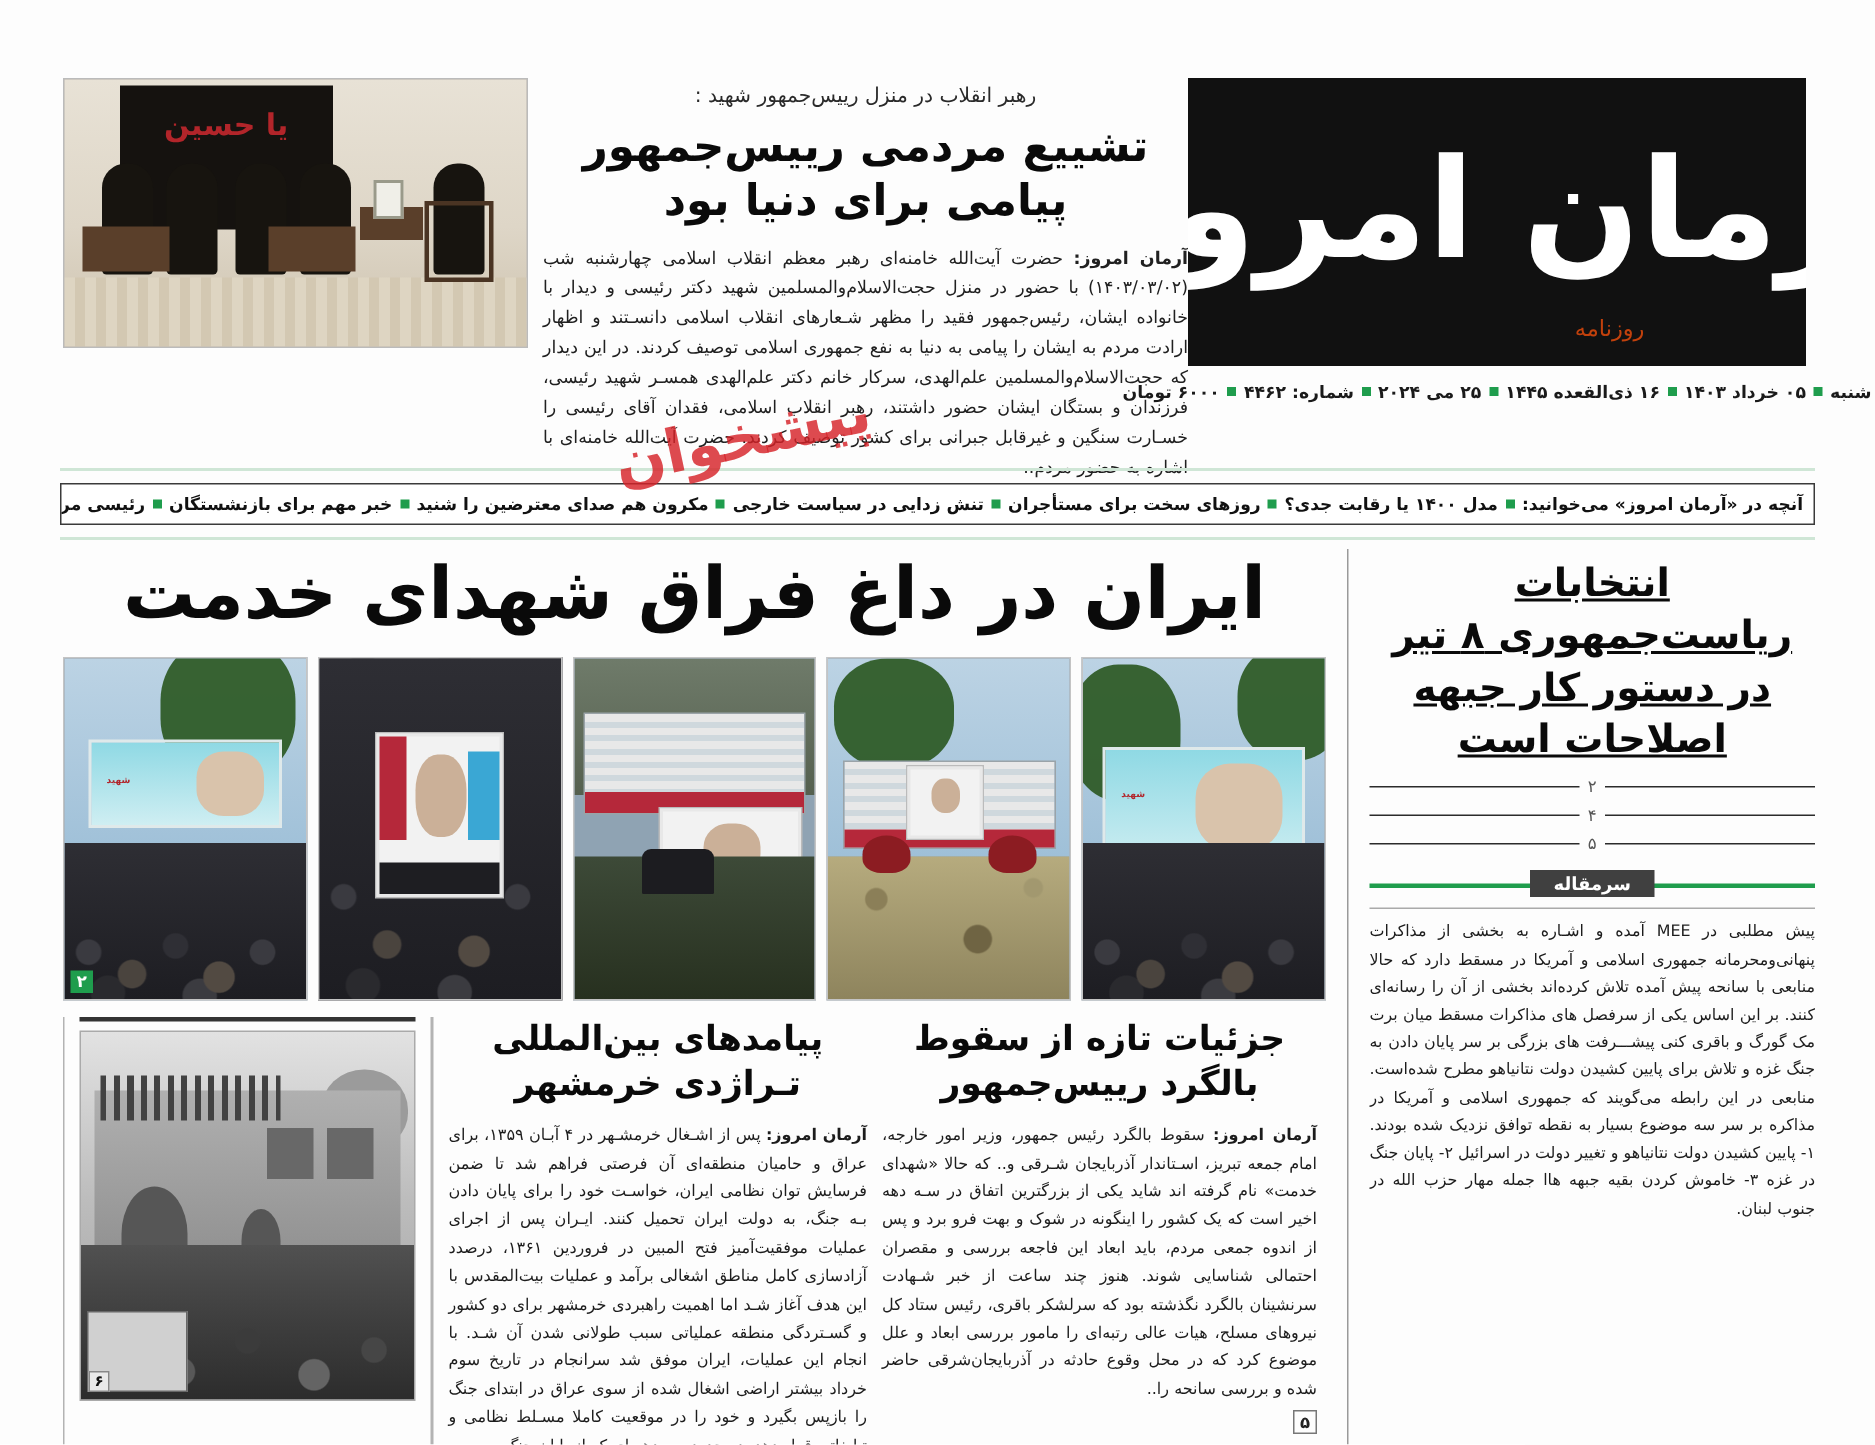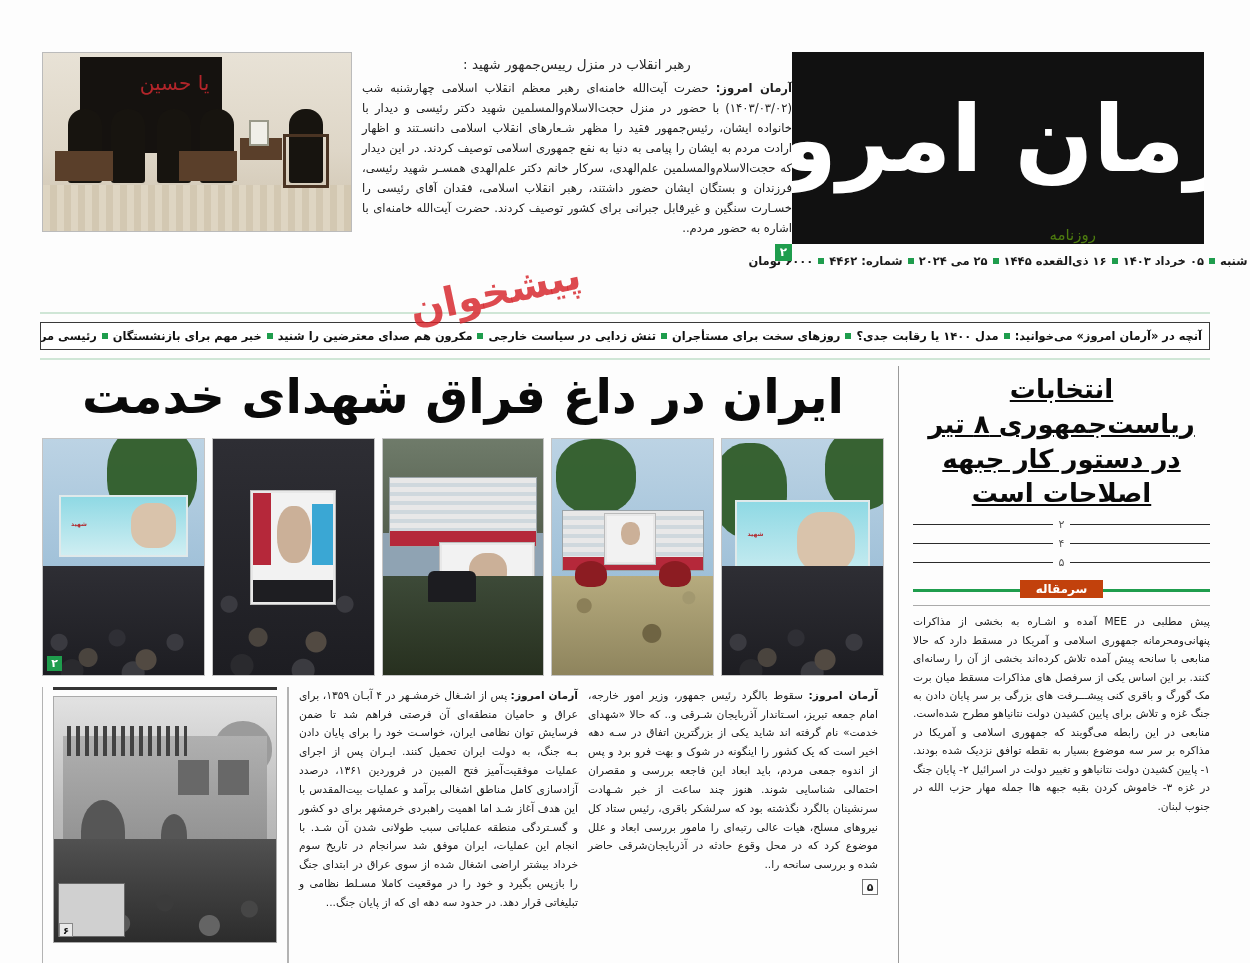--- a/index.html
+++ b/index.html
@@ -54,23 +54,23 @@
     line-height: 1;
     font-weight: bold;
     letter-spacing: -2px;
     text-align: center;
     padding-bottom: 16px;
     font-family: "DejaVu Sans", sans-serif;
     white-space: nowrap;
   }
   .masthead-sub {
     position: absolute;
-    bottom: 0;
+    bottom: 16px;
     right: 108px;
-    color: #4d7c0f;
+    color: #c2410c;
     font-size: 15px;
     margin-top: 36px;
   }
   .masthead-dateline {
     margin-top: 7px;
     height: 20px;
     display: flex;
     align-items: center;
     justify-content: center;
     gap: 5px;
@@ -137,21 +137,21 @@
     height: 180px;
     border: 1px solid #bbb;
     position: relative;
     overflow: hidden;
     background: #cfc6b8;
   }
 
   
   .ph-room { position: absolute; inset: 0; background: linear-gradient(#e8e2d6 0%, #ded6c7 55%, #cdc2ae 100%); }
   .ph-curtain { position: absolute; left: 12%; top: 2%; width: 46%; height: 54%; background: #15120f; }
-  .ph-yahossein { position: absolute; left: 16%; top: 10%; width: 38%; color: #b2252a; font-size: 20px; font-weight: normal; }
+  .ph-yahossein { position: absolute; left: 16%; top: 10%; width: 38%; text-align: center; color: #b2252a; font-size: 20px; font-weight: bold; }
   .ph-rug { position: absolute; left: 0; bottom: 0; width: 100%; height: 26%; background: repeating-linear-gradient(90deg,#ded5c2 0 7px,#d3c8b2 7px 14px); }
   .ph-fig { position: absolute; bottom: 27%; width: 34px; height: 74px; background: #17140f; border-radius: 16px 16px 3px 3px; }
   .ph-chair { position: absolute; bottom: 24%; width: 46px; height: 54px; border: 3px solid #4a3423; background: transparent; }
   .ph-table { position: absolute; width: 58px; height: 30px; background: #5a3f2a; }
   .ph-frame { position: absolute; width: 20px; height: 26px; background: #f0efe8; border: 2px solid #9a9a8a; }
 
   
   .ticker {
     position: absolute;
     top: 322px; right: 40px; left: 40px;
@@ -246,21 +246,21 @@
     margin-top: 9px;
     display: flex; justify-content: center;
     position: relative;
   }
   .edit-label-row::before {
     content: ""; position: absolute; left: 0; right: 0; top: 9px;
     height: 3px; background: #1f9d4d;
   }
   .edit-label {
     position: relative;
-    background: #c2410c;
+    background: #404040;
     color: #fff;
     font-size: 12px; font-weight: bold;
     padding: 2px 16px;
   }
   .edit-box {
     margin-top: 7px;
     border-top: 1px solid #aaa;
     padding-top: 6px;
     flex: 1 1 auto;
     overflow: hidden;
@@ -495,20 +495,21 @@
         <span class="sq"></span>
         <span>شماره: ۴۴۶۲</span>
         <span class="sq"></span>
         <span>۶۰۰۰ تومان</span>
       </div>
     </div>
 
     <div class="lead-wrap">
       <div class="lead-text">
         <div class="lead-kicker">رهبر انقلاب در منزل رییس‌جمهور شهید :</div>
+        <div class="lead-headline">تشییع مردمی ریيس‌جمهور پیامی برای دنیا بود</div>
         <div class="lead-body"><b>آرمان امروز:</b> <span>حضرت آیت‌الله خامنه‌ای رهبر معظم انقلاب اسلامی چهارشنبه شب (۱۴۰۳/۰۳/۰۲) با حضور در منزل حجت‌الاسلام‌والمسلمین شهید دکتر رئیسی و دیدار با خانواده ایشان، رئیس‌جمهور فقید را مظهر شـعارهای انقلاب اسلامی دانسـتند و اظهار ارادت مردم به ایشان را پیامی به دنیا به نفع جمهوری اسلامی توصیف کردند. در این دیدار که حجت‌الاسلام‌والمسلمین علم‌الهدی، سرکار خانم دکتر علم‌الهدی همسـر شهید رئیسی، فرزندان و بستگان ایشان حضور داشتند، رهبر انقلاب اسلامی، فقدان آقای رئیسی را خسـارت سنگین و غیرقابل جبرانی برای کشور توصیف کردند. حضرت آیت‌الله خامنه‌ای با اشاره به حضور مردم..</span></div>
         <div class="pagebadge">۲</div>
       </div>
       <div class="lead-photo">
         <div class="ph-room"></div>
         <div class="ph-curtain"></div>
         <div class="ph-yahossein">یا حسین</div>
         <div class="ph-rug"></div>
         <div class="ph-fig" style="left:8%;"></div>
         <div class="ph-fig" style="left:22%;"></div>
@@ -640,25 +641,27 @@
             <div class="banner-txt" style="left:8%; top:40%;">شهید</div>
           </div>
           <div class="crowd"></div>
           <div class="strip-badge">۲</div>
         </div>
       </div>
 
       <div class="bottom-row">
 
         <div class="bcol c3">
+          <div class="bcol-head">جزئیات تازه از سقوط بالگرد ریيس‌جمهور</div>
           <div class="bcol-body"><b>آرمان امروز:</b> <span>سقوط بالگرد رئیس جمهور، وزیر امور خارجه، امام جمعه تبریز، اسـتاندار آذربایجان شـرقی و.. که حالا «شهدای خدمت» نام گرفته اند شاید یکی از بزرگترین اتفاق در سـه دهه اخیر است که یک کشور را اینگونه در شوک و بهت فرو برد و پس از اندوه جمعی مردم، باید ابعاد این فاجعه بررسی و مقصران احتمالی شناسایی شوند. هنوز چند ساعت از خبر شـهادت سرنشینان بالگرد نگذشته بود که سرلشکر باقری، رئیس ستاد کل نیروهای مسلح، هیات عالی رتبه‌ای را مامور بررسی ابعاد و علل موضوع کرد که در محل وقوع حادثه در آذربایجان‌شرقی حاضر شده و بررسی سانحه را..</span></div>
           <div class="bcol-badge">۵</div>
         </div>
 
         <div class="bcol c2">
+          <div class="bcol-head">پیامدهای بین‌المللی تـراژدی خرمشهر</div>
           <div class="bcol-body"><b>آرمان امروز:</b> <span>پس از اشـغال خرمشـهر در ۴ آبـان ۱۳۵۹، برای عراق و حامیان منطقه‌ای آن فرصتی فراهم شد تا ضمن فرسایش توان نظامی ایران، خواسـت خود را برای پایان دادن بـه جنگ، به دولت ایران تحمیل کنند. ایـران پس از اجرای عملیات موفقیت‌آمیز فتح المبین در فروردین ۱۳۶۱، درصدد آزادسازی کامل مناطق اشغالی برآمد و عملیات بیت‌المقدس با این هدف آغاز شـد اما اهمیت راهبردی خرمشهر برای دو کشور و گسـتردگی منطقه عملیاتی سبب طولانی شدن آن شـد. با انجام این عملیات، ایران موفق شد سرانجام در تاریخ سوم خرداد بیشتر اراضی اشغال شده از سوی عراق در ابتدای جنگ را بازپس بگیرد و خود را در موقعیت کاملا مسـلط نظامی و تبلیغاتی قرار دهد. در حدود سه دهه ای که از پایان جنگ...</span></div>
         </div>
 
         <div class="bcol c1">
           <div class="hist-rule"></div>
           <div class="hist-photo">
             <div class="hp-sky"></div>
             <div class="hp-dome" style="right:2%; top:10%; width:26%; height:22%;"></div>
             <div class="hp-dome" style="left:14%; top:20%; width:18%; height:14%;"></div>
             <div class="hp-bldg"></div>

